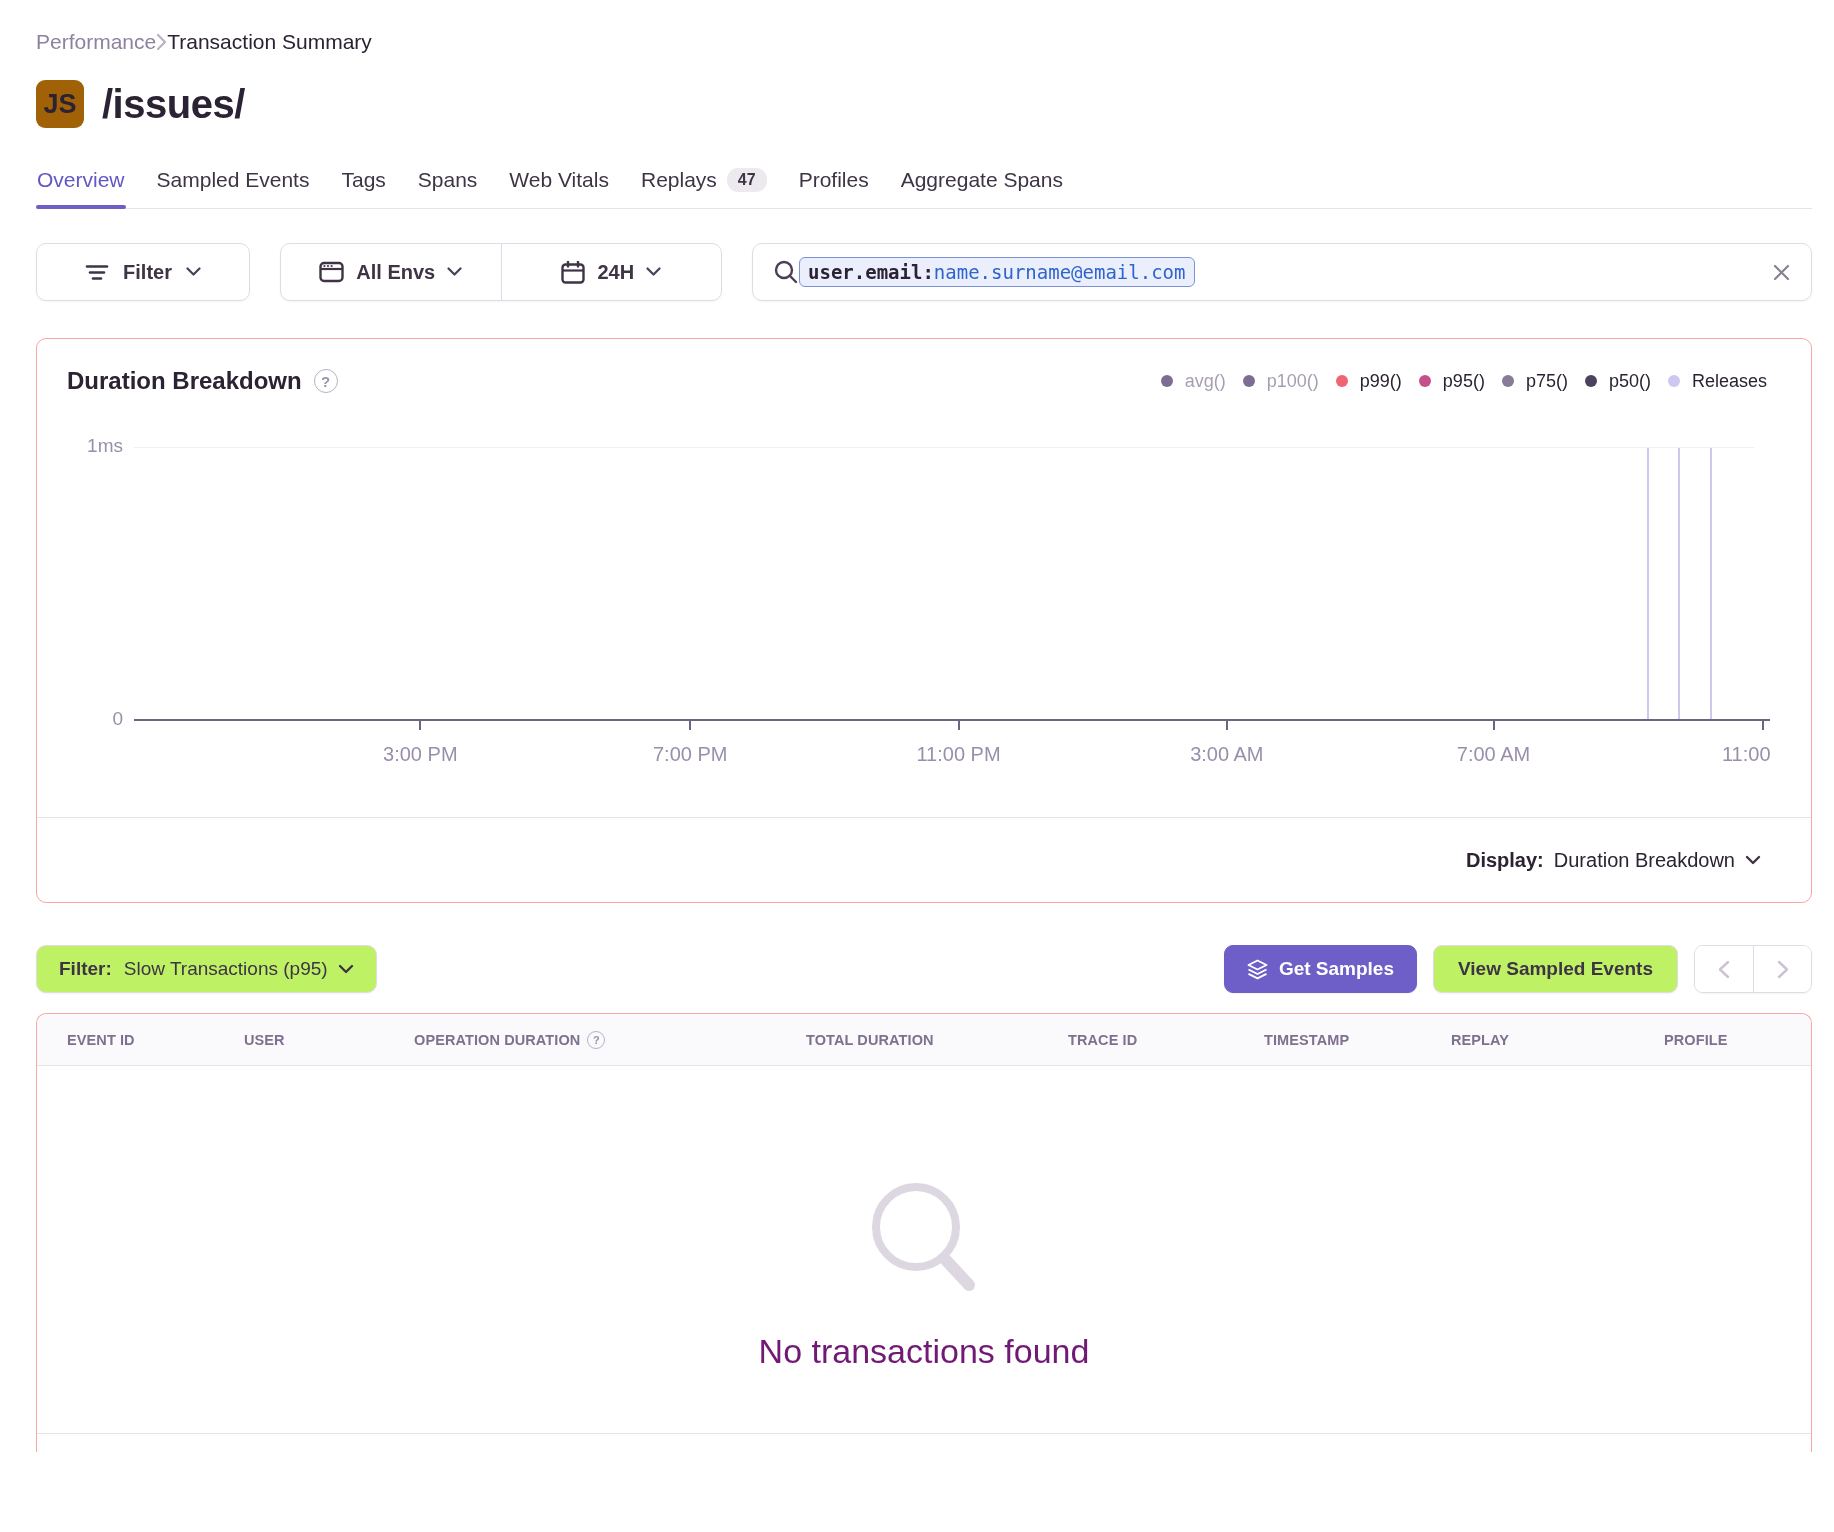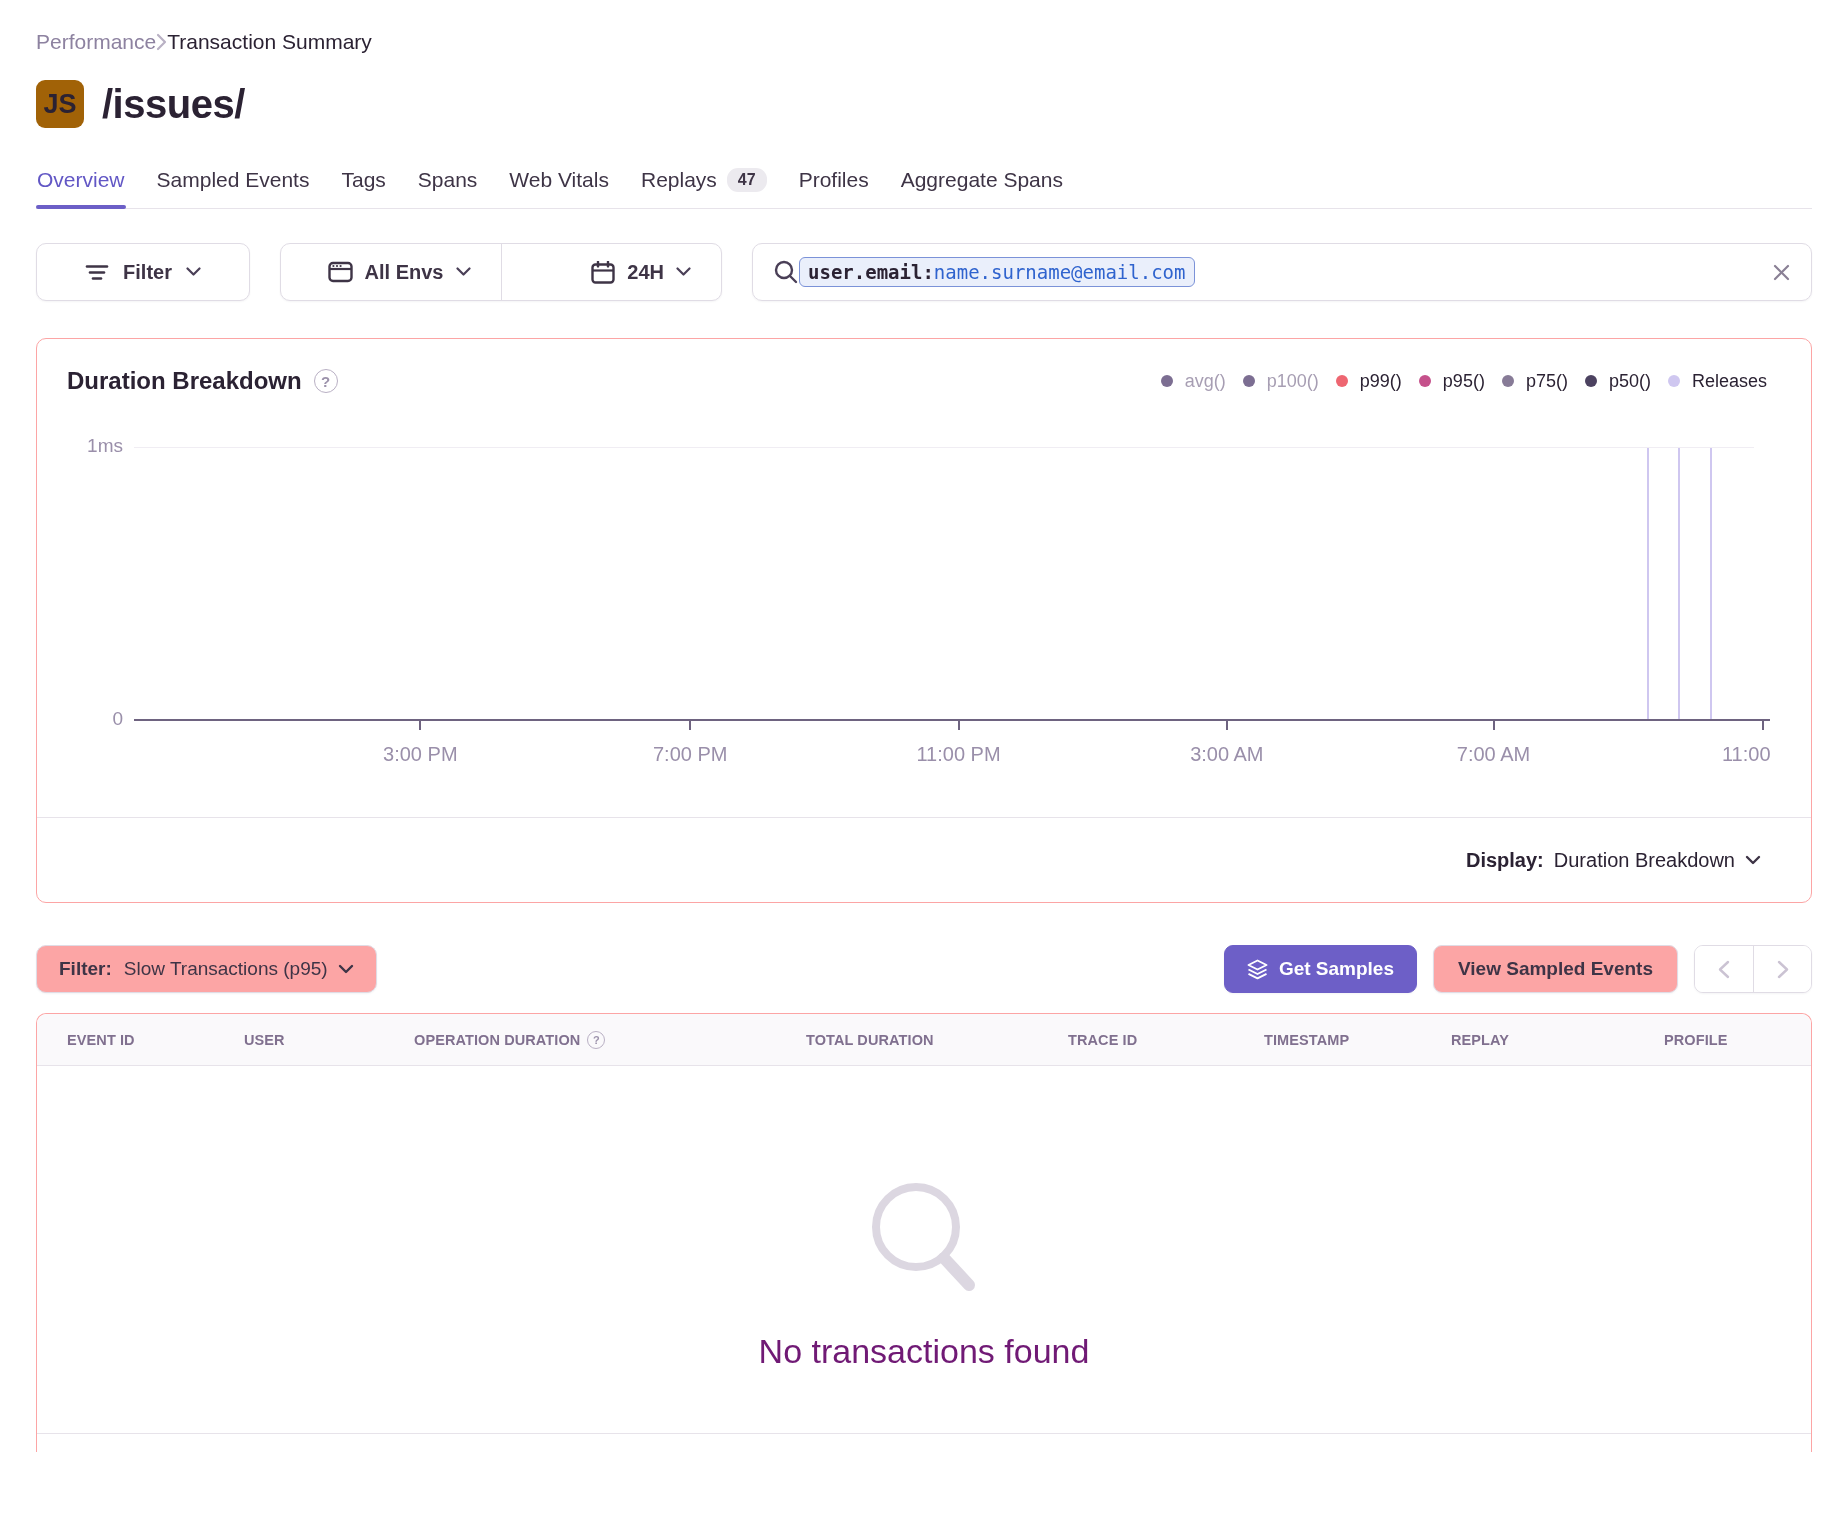--- a/index.html
+++ b/index.html
@@ -26,21 +26,21 @@
   .tab.active { color:#6257C5; }
   .tab.active::after { content:""; position:absolute; left:0; right:0; bottom:-1px; height:4px; border-radius:3px; background:#6C5FC7; }
   .tab-badge { background:#ECEAEF; color:#3E3446; font-size:16px; font-weight:700; border-radius:11px; padding:3px 11px; }
 
   
   .filter-bar { display:flex; align-items:stretch; margin-top:34px; gap:30px; height:58px; }
   .ctl { border:1px solid #E0DCE5; border-radius:10px; background:#fff; display:flex; align-items:center;
     font-size:20px; font-weight:700; color:#3E3446; box-shadow:0 1px 2px rgba(43,34,51,0.05); cursor:pointer; }
   .filter-btn { padding:0 26px; gap:14px; width:214px; justify-content:center; }
   .picker-group { display:flex; align-items:stretch; padding:0; width:442px; }
-  .picker { display:flex; align-items:center; gap:12px; padding:0 30px; flex:1; justify-content:flex-end; }
+  .picker { display:flex; align-items:center; gap:12px; padding:0 30px; flex:1; justify-content:center; }
   .picker-divider { width:1px; background:#E0DCE5; margin:0; }
   .chev { color:#4A3F57; display:inline-flex; }
   .search-bar { flex:1; border:1px solid #E0DCE5; border-radius:10px; display:flex; align-items:center;
     padding:0 20px; gap:0; box-shadow:0 1px 2px rgba(43,34,51,0.05); cursor:text; }
   .search-token { display:flex; align-items:center; background:#EAEFFB; border:1px solid #7B92D8; border-radius:6px;
     padding:3px 8px; font-family:"DejaVu Sans Mono","Liberation Mono",monospace; font-size:19px; }
   .token-key { color:#2B2233; font-weight:700; }
   .token-value { color:#2F63CE; }
   .search-clear { margin-left:auto; color:#8A8095; display:flex; cursor:pointer; }
 
@@ -68,21 +68,21 @@
 
   .chart-footer { border-top:1px solid #E7E3EA; margin-top:40px; height:85px; display:flex; align-items:center;
     justify-content:flex-end; padding-right:50px; gap:10px; font-size:20px; }
   .display-label { font-weight:700; color:#2B2233; }
   .display-value { color:#2B2233; }
   .display-trigger { display:flex; align-items:center; gap:10px; cursor:pointer; }
 
   
   .samples-row { display:flex; align-items:center; margin-top:42px; }
   .btn { height:48px; display:flex; align-items:center; border-radius:9px; font-size:19px; font-weight:700;
-    border:1px solid #E0DCE5; background:#fca5a5; color:#3E3446; box-shadow:0 1px 2px rgba(43,34,51,0.05); cursor:pointer; }
+    border:1px solid #E0DCE5; background:#bef264; color:#3E3446; box-shadow:0 1px 2px rgba(43,34,51,0.05); cursor:pointer; }
   .filter-pill { padding:0 22px; gap:10px; border-radius:10px; font-weight:400; }
   .filter-pill .pill-label { font-weight:700; margin-right:2px; }
   .right-actions { margin-left:auto; display:flex; align-items:center; gap:16px; }
   .btn-primary { background:#6D5FC7; border-color:#6D5FC7; color:#fff; padding:0 22px; gap:11px; }
   .btn-secondary { padding:0 24px; }
   .pager { display:flex; align-items:stretch; height:48px; border:1px solid #E0DCE5; border-radius:9px;
     box-shadow:0 1px 2px rgba(43,34,51,0.05); overflow:hidden; background:#fff; }
   .pager-btn { width:58px; display:flex; align-items:center; justify-content:center; color:#CBC3D3; cursor:default; background:#fff; }
   .pager-btn + .pager-btn { border-left:1px solid #E0DCE5; }
 

